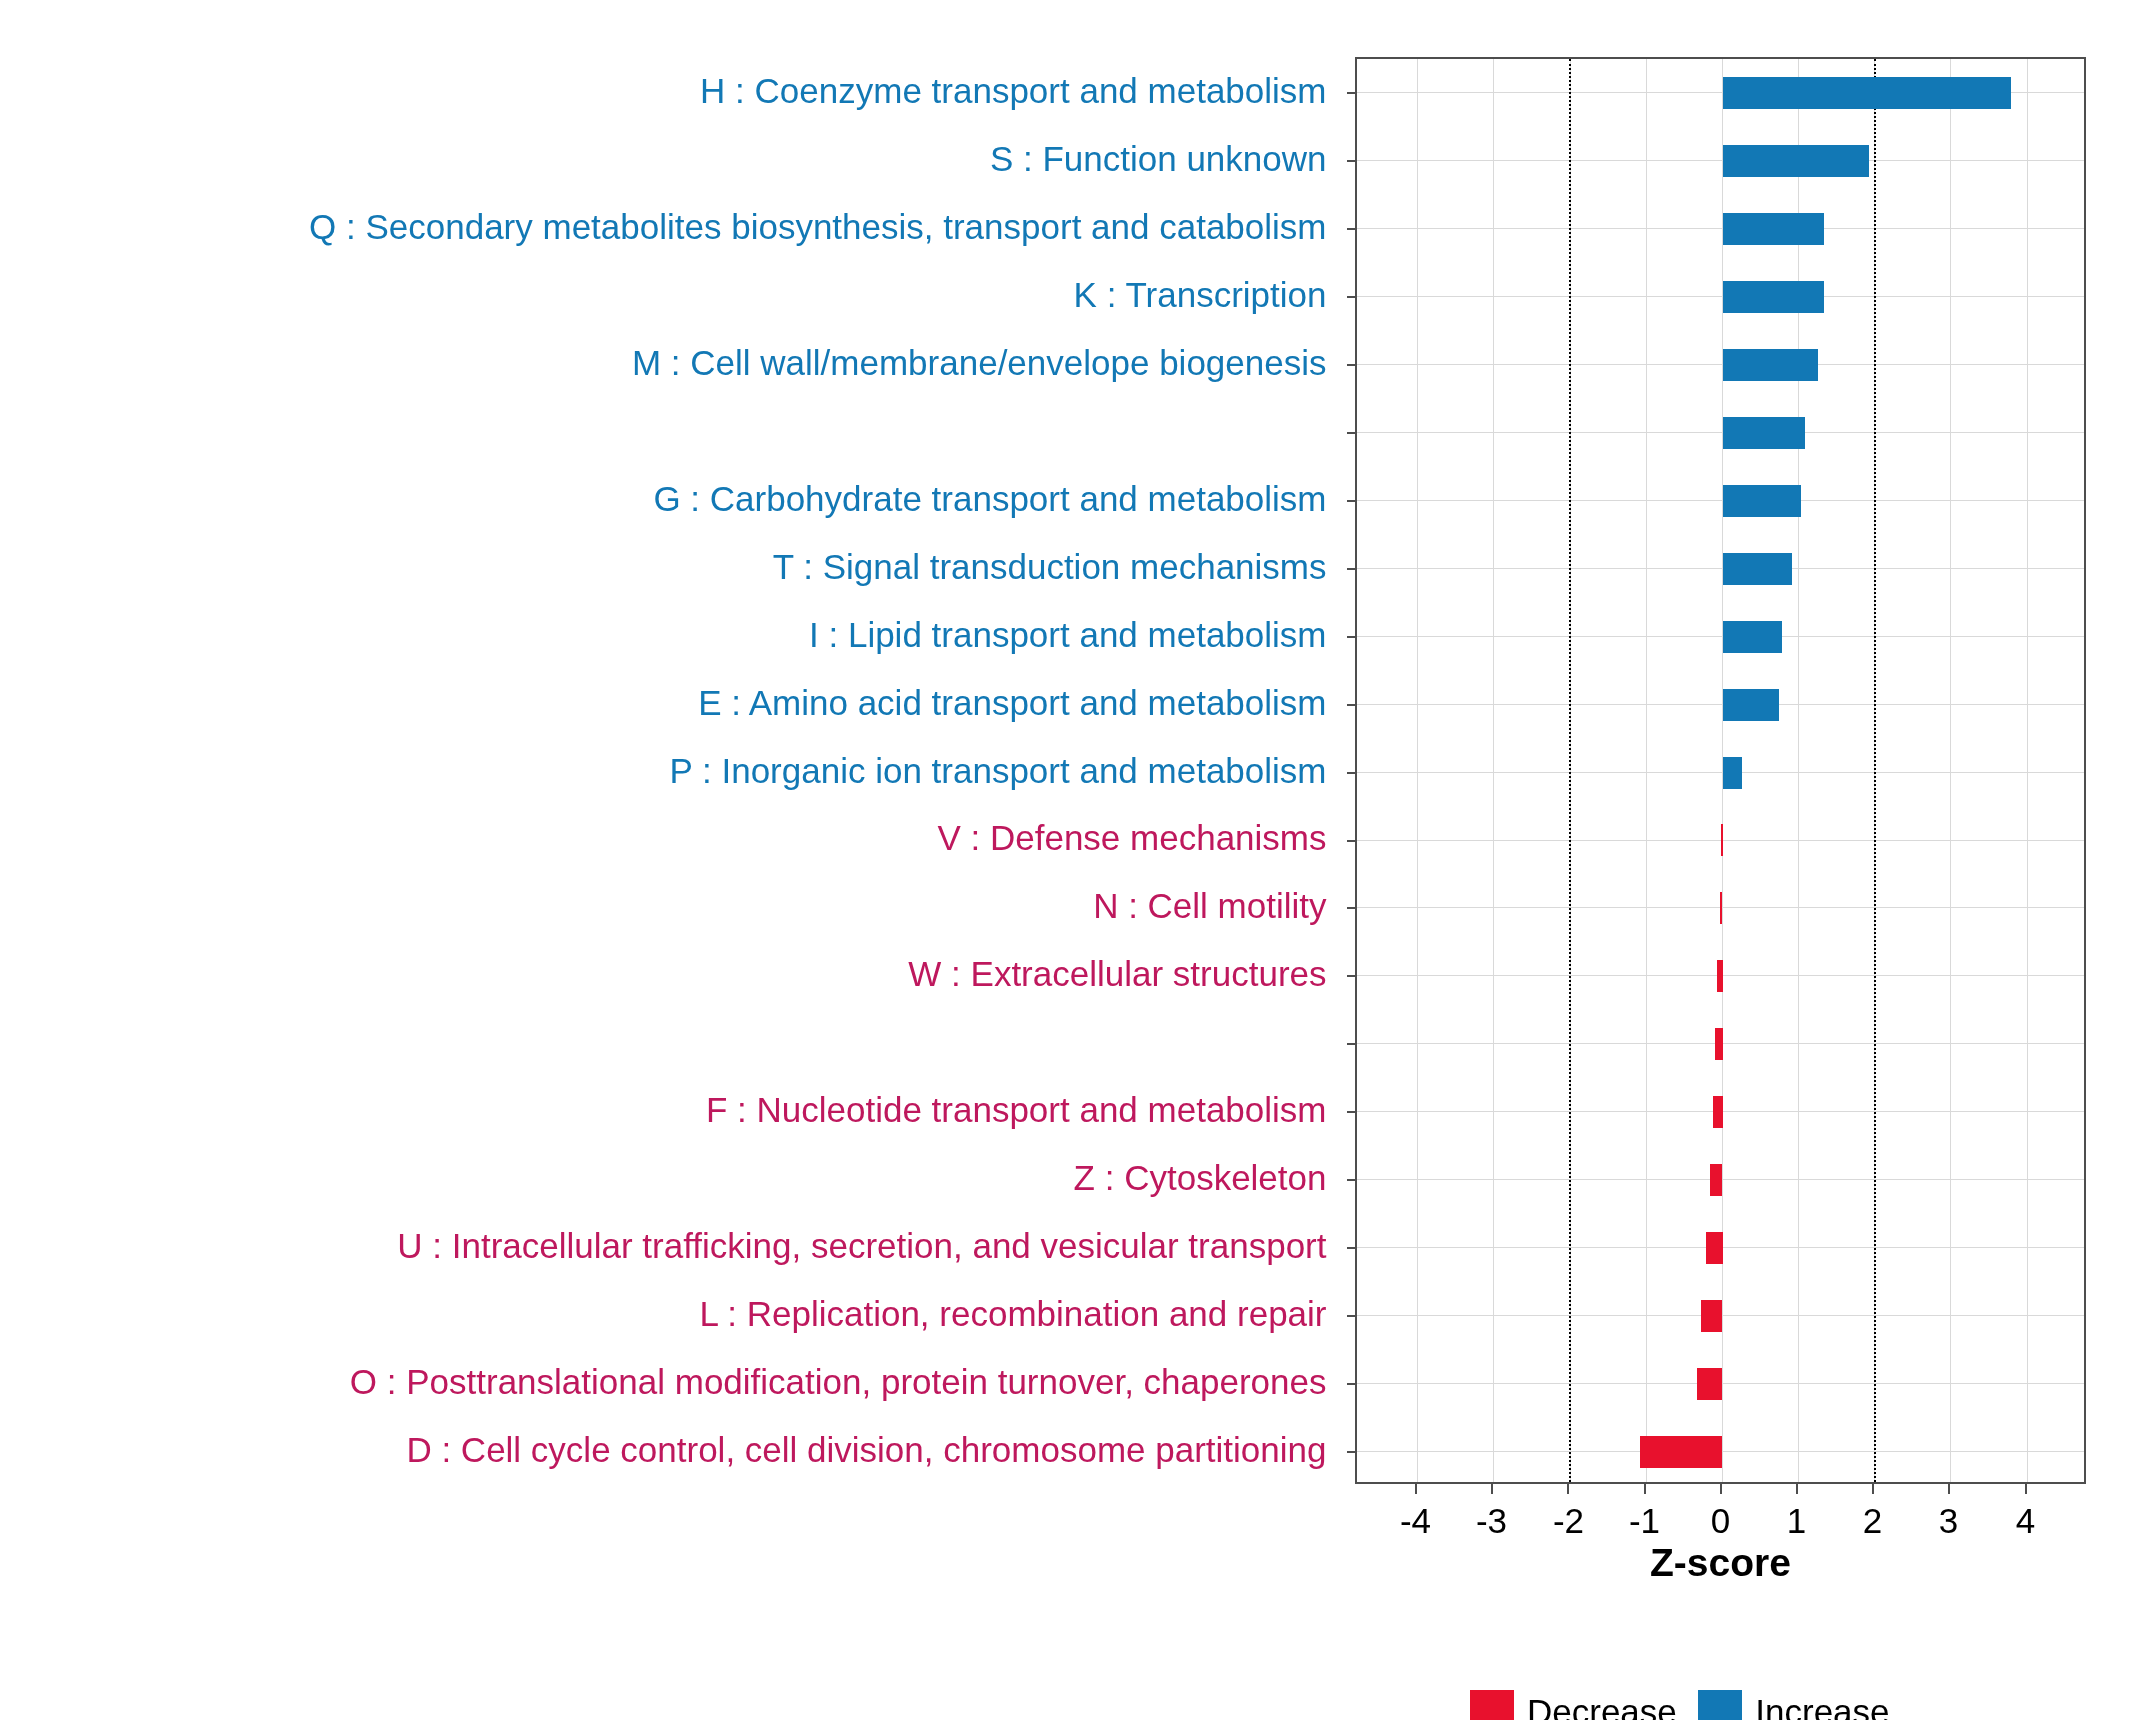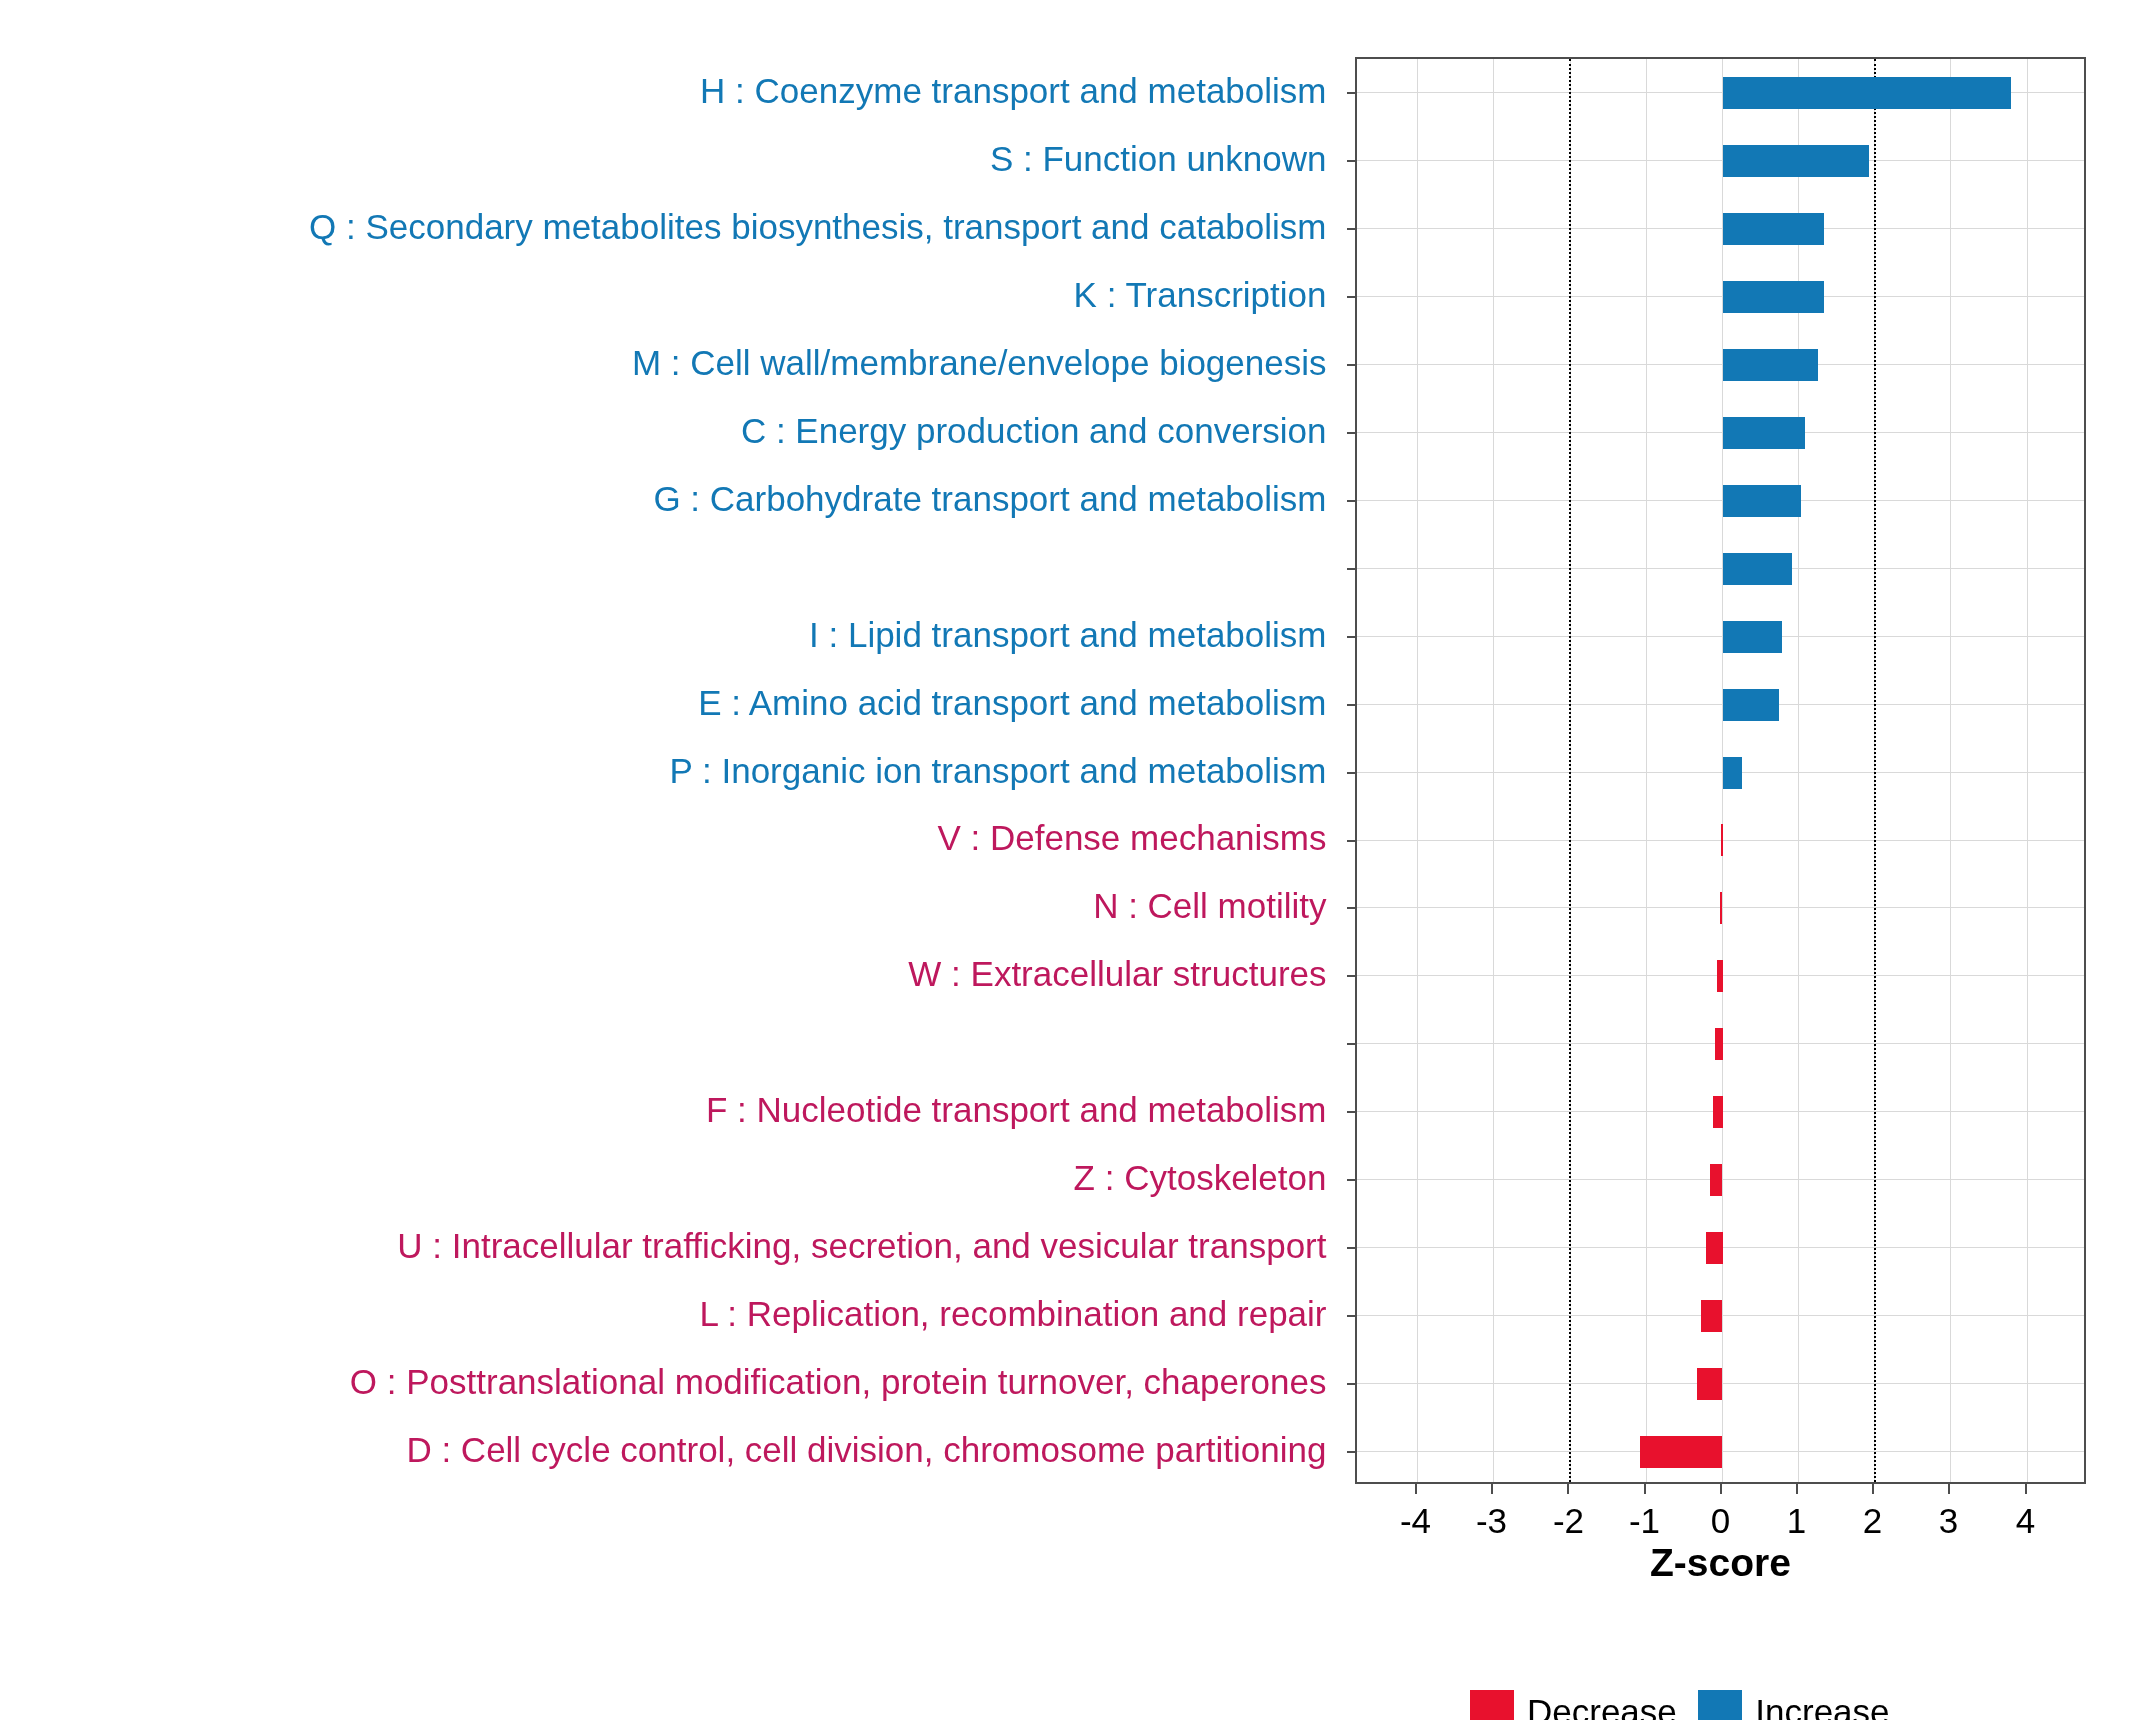--- a/index.html
+++ b/index.html
@@ -143,22 +143,22 @@
 <body>
 
 <div id="chart-root">
 
   <div id="label-column">
       <div class="cat-label pos" style="top: 13px;">H : Coenzyme transport and metabolism</div>
       <div class="cat-label pos" style="top: 81px;">S : Function unknown</div>
       <div class="cat-label pos" style="top: 149px;">Q : Secondary metabolites biosynthesis, transport and catabolism</div>
       <div class="cat-label pos" style="top: 217px;">K : Transcription</div>
       <div class="cat-label pos" style="top: 285px;">M : Cell wall/membrane/envelope biogenesis</div>
-      <div class="cat-label pos" style="top: 353px;">C : Energy production and conversion</div>
       <div class="cat-label pos" style="top: 421px; margin-left: 20px;">G : Carbohydrate transport and metabolism</div>
+      <div class="cat-label pos" style="top: 489px;">T : Signal transduction mechanisms</div>
       <div class="cat-label pos" style="top: 557px;">I : Lipid transport and metabolism</div>
       <div class="cat-label pos" style="top: 625px;">E : Amino acid transport and metabolism</div>
       <div class="cat-label pos" style="top: 693px;">P : Inorganic ion transport and metabolism</div>
       <div class="cat-label neg" style="top: 760px;">V : Defense mechanisms</div>
       <div class="cat-label neg" style="top: 828px;">N : Cell motility</div>
       <div class="cat-label neg" style="top: 896px;">W : Extracellular structures</div>
       <div class="cat-label neg" style="top: 1032px;">F : Nucleotide transport and metabolism</div>
       <div class="cat-label neg" style="top: 1100px;">Z : Cytoskeleton</div>
       <div class="cat-label neg" style="top: 1168px;">U : Intracellular trafficking, secretion, and vesicular transport</div>
       <div class="cat-label neg" style="top: 1236px;">L : Replication, recombination and repair</div>

